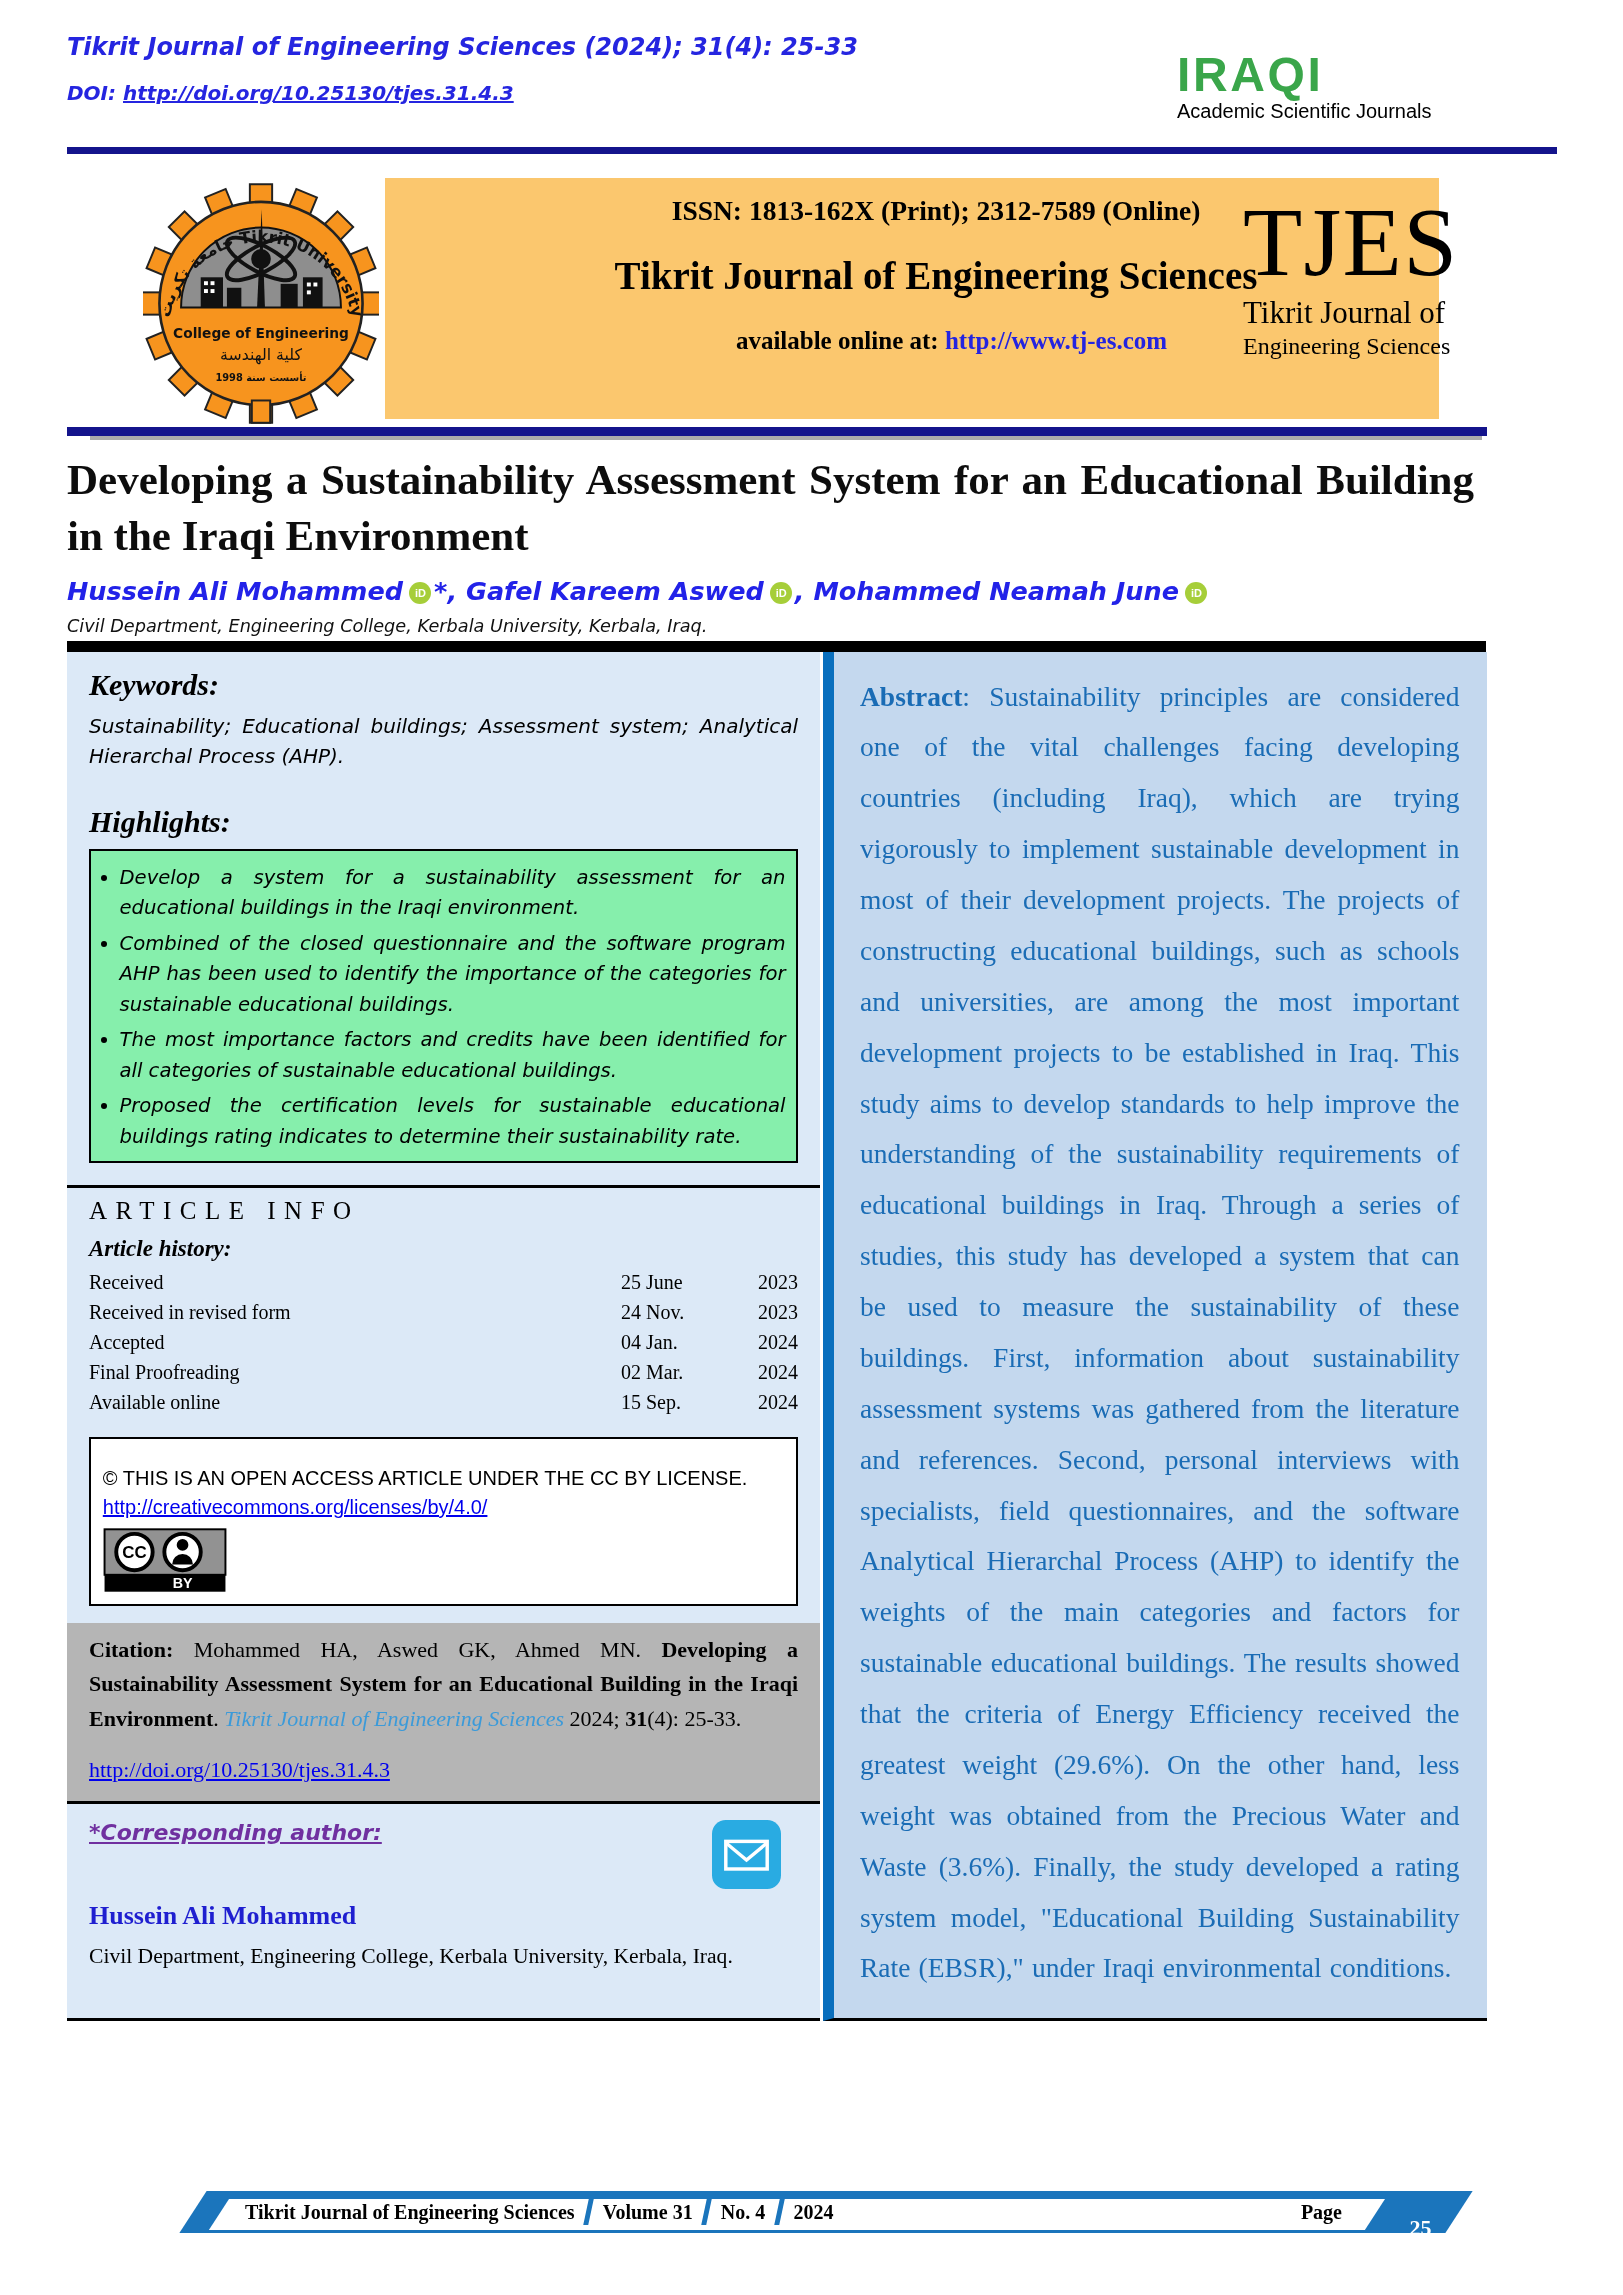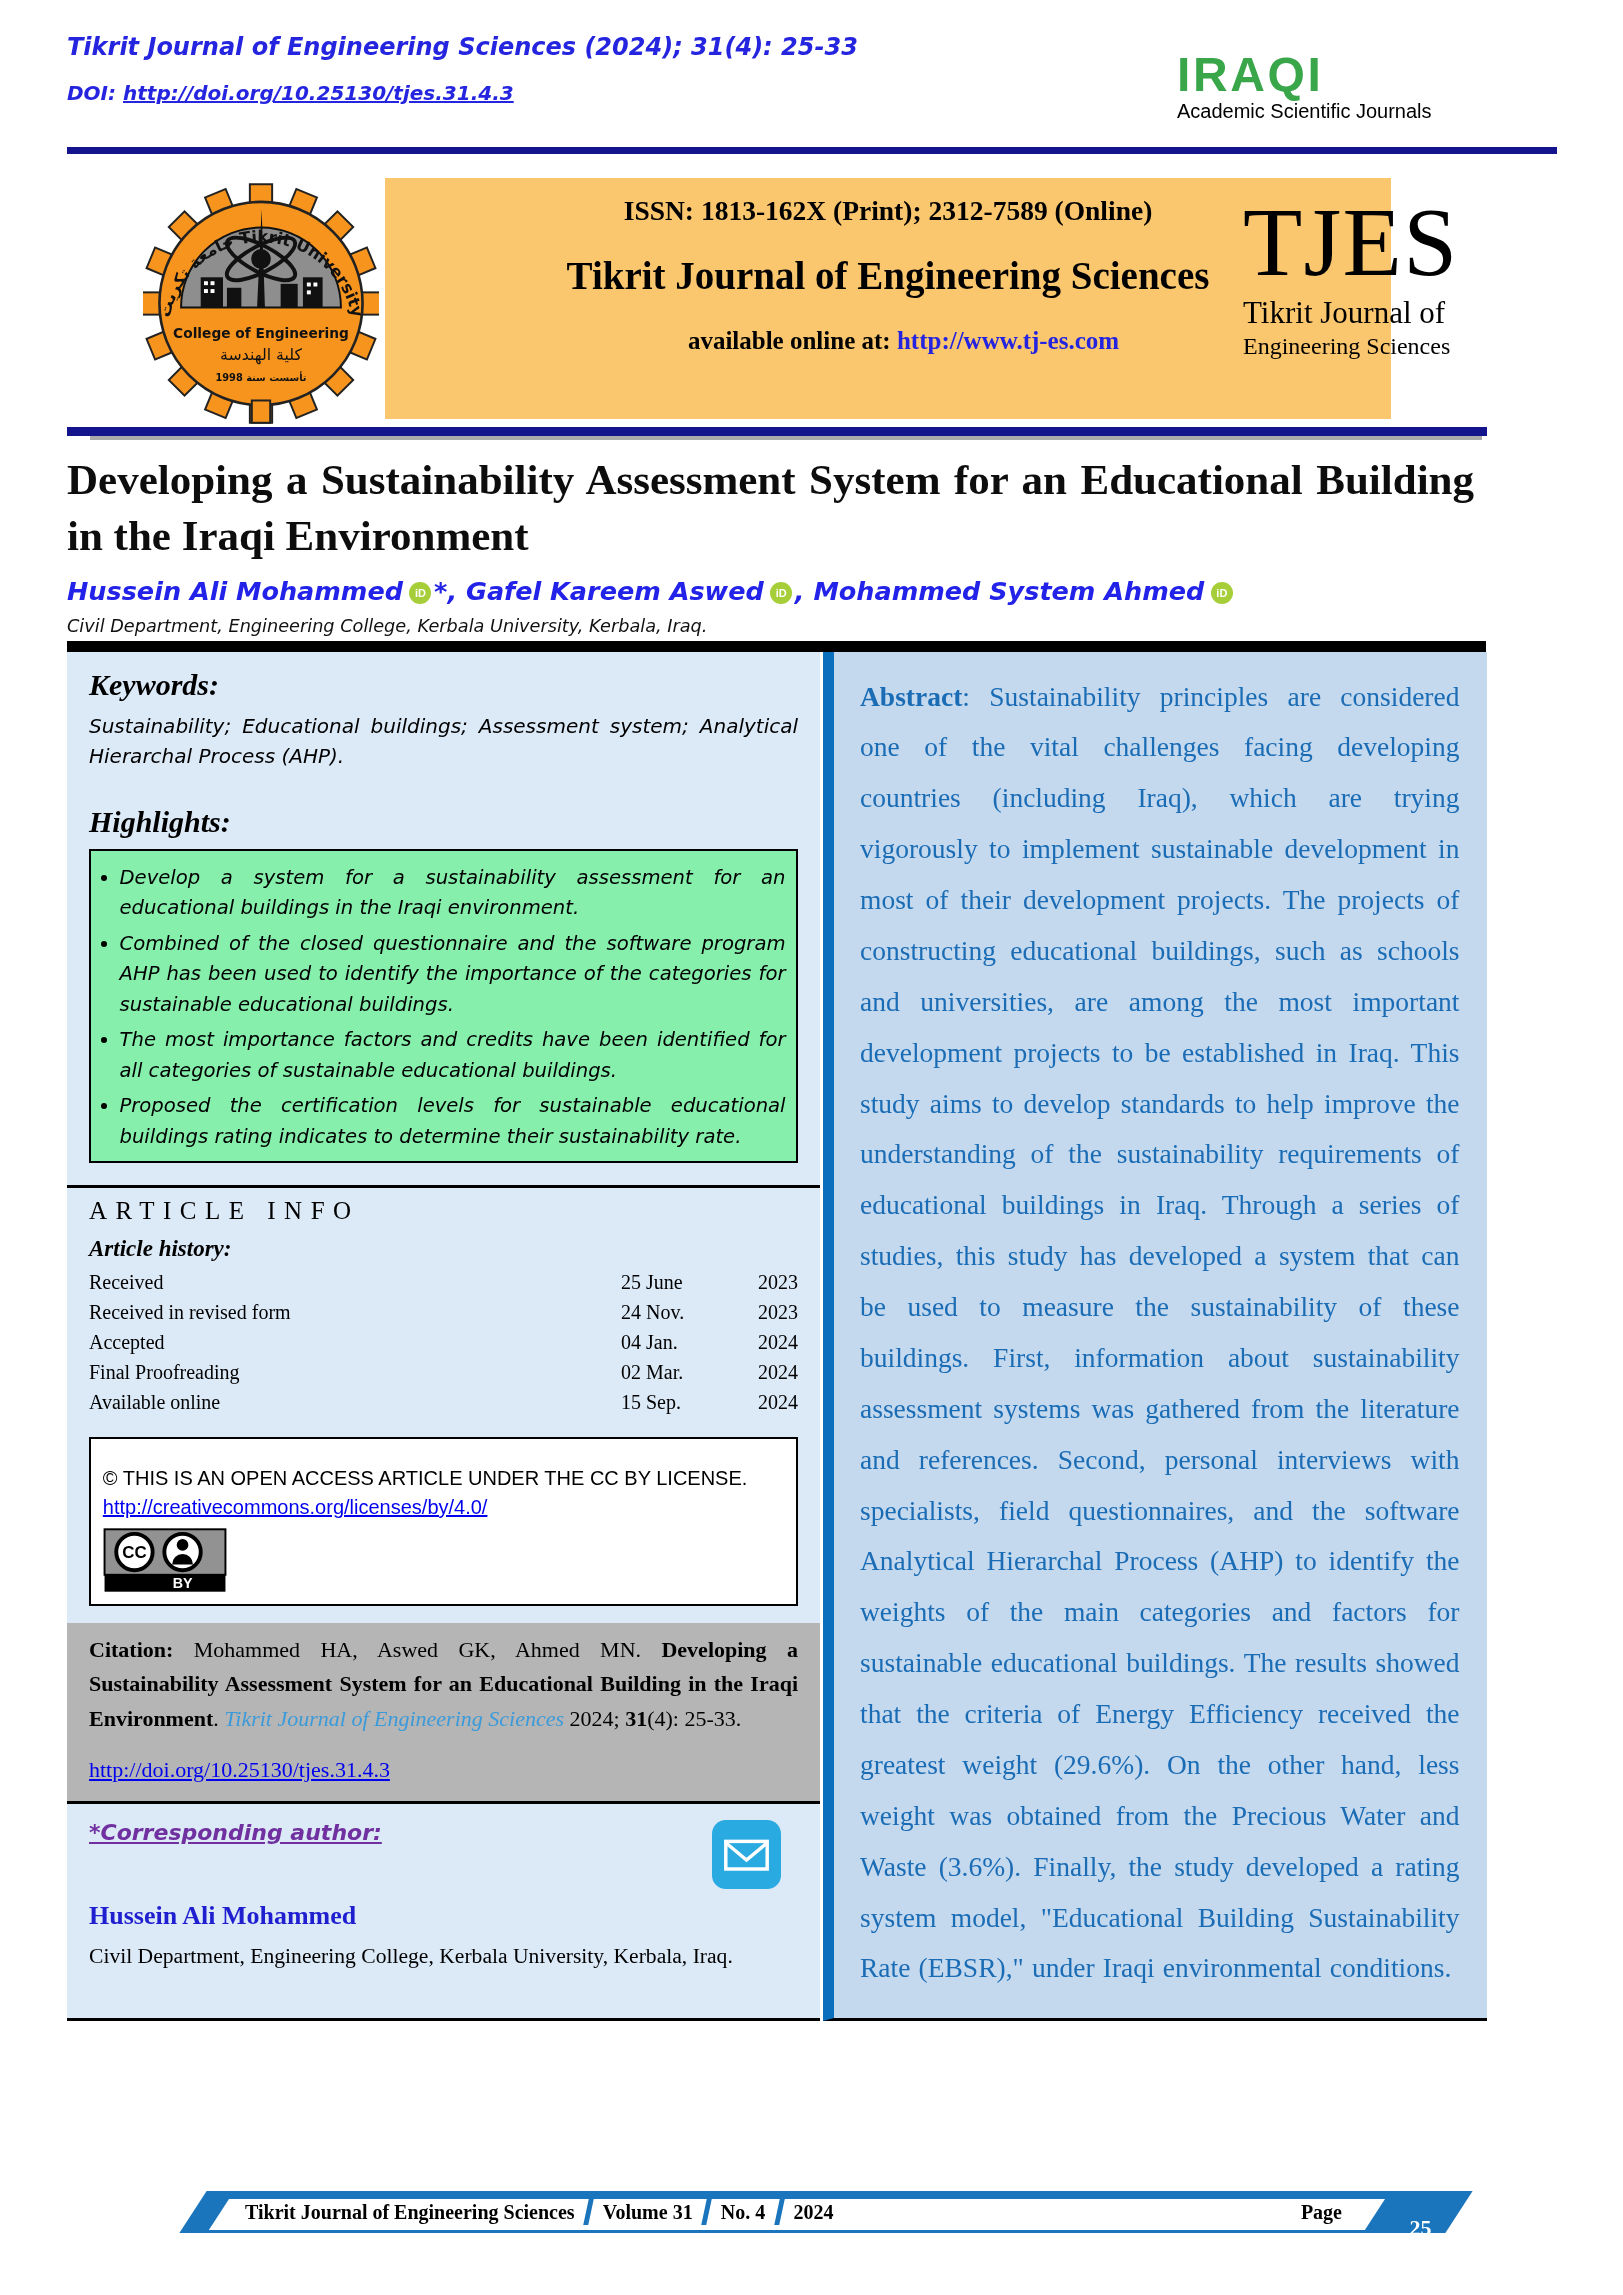--- a/index.html
+++ b/index.html
@@ -14,21 +14,21 @@
   .hdr-doi a{color:#2525e0;text-decoration:underline;}
   .brand{position:absolute;left:1177px;top:51px;width:393px;}
   .brand .b1{font-family:"Liberation Sans",sans-serif;font-weight:bold;font-size:48px;
              letter-spacing:2.6px;color:#3aa64a;line-height:1.0;}
   .brand .b2{font-family:"Liberation Sans",sans-serif;font-size:20px;color:#000;margin-top:1.3px;}
   .rule-navy1{position:absolute;left:67px;top:147px;width:1490px;height:7.2px;background:#14148c;}
 
   
   .uni-logo{position:absolute;left:143px;top:179px;width:236px;height:249px;}
   .orange-box{position:absolute;left:385px;top:178px;width:1006px;height:241px;background:#fbc76e;
-              text-align:center;}
+              text-align:center;padding-left:48px;}
   .issn{margin-top:17px;font-size:27.5px;font-weight:bold;}
   .btitle{margin-top:26px;font-size:39px;font-weight:bold;}
   .avail{margin-top:29px;font-size:25px;font-weight:bold;margin-left:31px;}
   .avail a{color:#2424e0;text-decoration:none;}
   .tjes{position:absolute;left:1243px;top:194px;width:275px;}
   .tjes .t1{font-size:97px;line-height:1.0;letter-spacing:1.3px;}
   .tjes .t2{font-size:31px;margin-top:3.9px;}
   .tjes .t3{font-size:24px;margin-top:2.6px;}
   .rule-navy2{position:absolute;left:67px;top:427px;width:1420px;height:8.5px;background:#14148c;}
   .rule-gray2{position:absolute;left:90px;top:436px;width:1392px;height:3.9px;background:#ababab;}
@@ -178,21 +178,21 @@
     <div class="t2">Tikrit Journal of</div>
     <div class="t3">Engineering Sciences</div>
   </div>
 
   <div class="rule-navy2"></div>
   <div class="rule-gray2"></div>
 
   <div class="a-title">Developing a Sustainability Assessment System for an Educational Building in the Iraqi Environment</div>
 
   <div class="a-authors">
-    <span>Hussein Ali Mohammed</span><span class="orcid">iD</span><span>*, </span><span>Gafel Kareem Aswed</span><span class="orcid">iD</span><span>, </span><span>Mohammed System Ahmed</span><span class="orcid">iD</span>
+    <span>Hussein Ali Mohammed</span><span class="orcid">iD</span><span>*, </span><span>Gafel Kareem Aswed</span><span class="orcid">iD</span><span>, </span><span>Mohammed Neamah June</span><span class="orcid">iD</span>
   </div>
   <div class="a-affil">Civil Department, Engineering College, Kerbala University, Kerbala, Iraq.</div>
 
   <div class="black-bar"></div>
 
   <div class="left-col">
     <div class="kw-head">Keywords:</div>
     <div class="kw-text">Sustainability; Educational buildings; Assessment system; Analytical Hierarchal Process (AHP).</div>
 
     <div class="hl-head">Highlights:</div>

